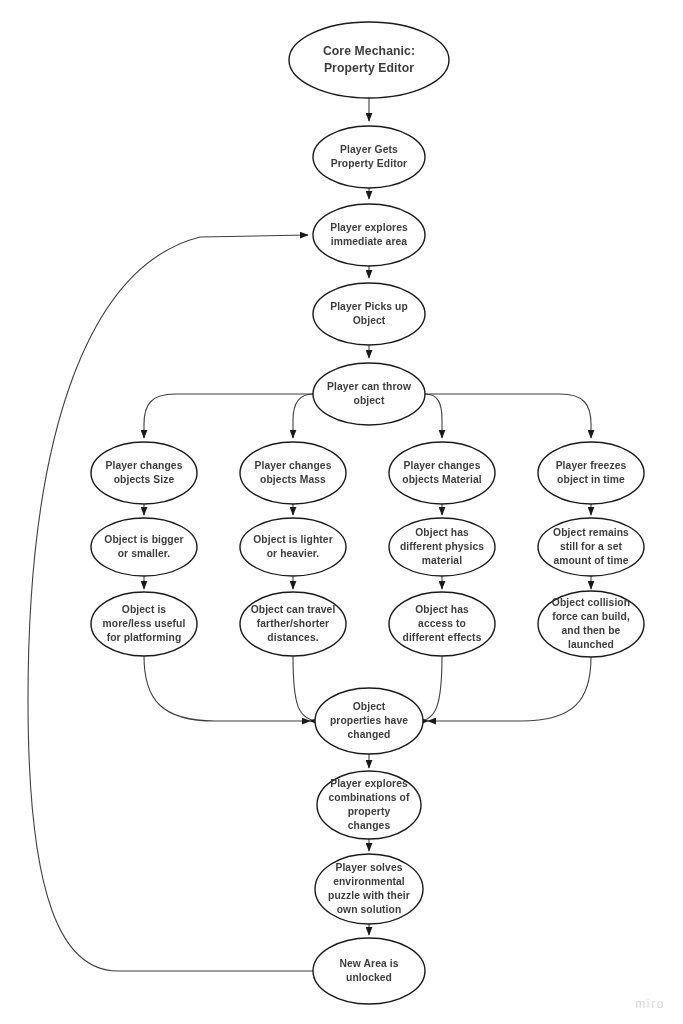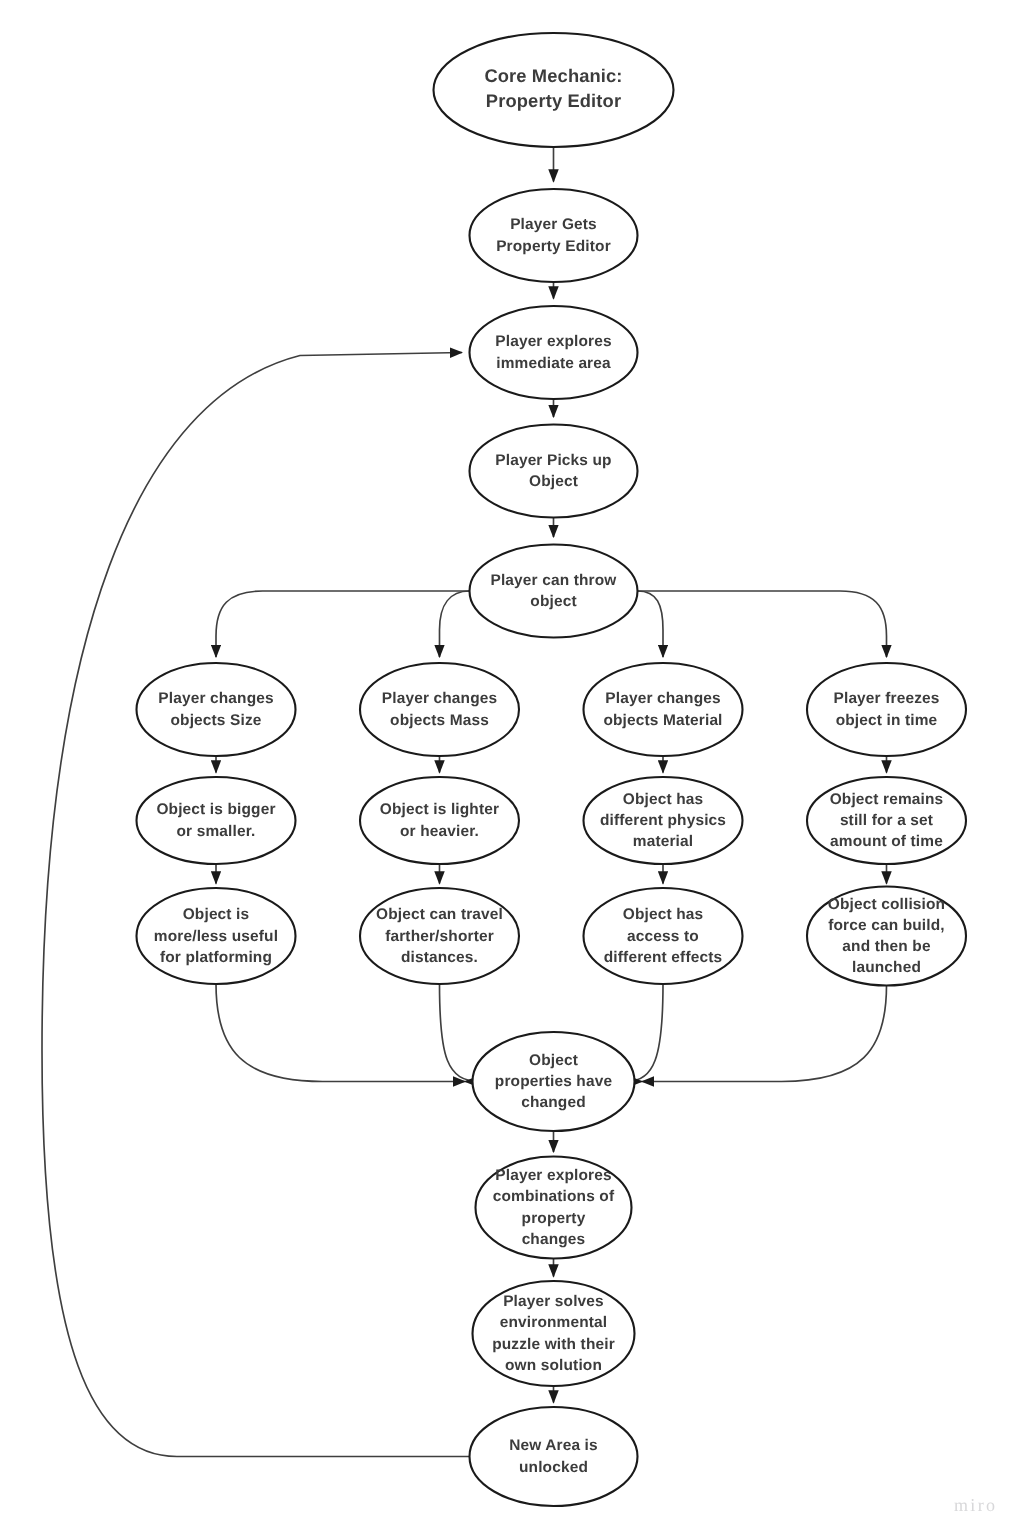--- a/index.html
+++ b/index.html
@@ -47,21 +47,21 @@
     pointer-events: none;
     letter-spacing: 0.1px;
   }
   .node-label.big {
     font-size: 12.2px;
   }
   .watermark {
     position: absolute;
     right: 18px;
     bottom: 13px;
-    font-family: Liberation Serif, serif;
+    font-family: Liberation Sans, sans-serif;
     font-size: 12px;
     letter-spacing: 1.6px;
     color: #d8d8da;
     user-select: none;
   }
 </style>
 </head>
 <body>
 
 <div id="board">

